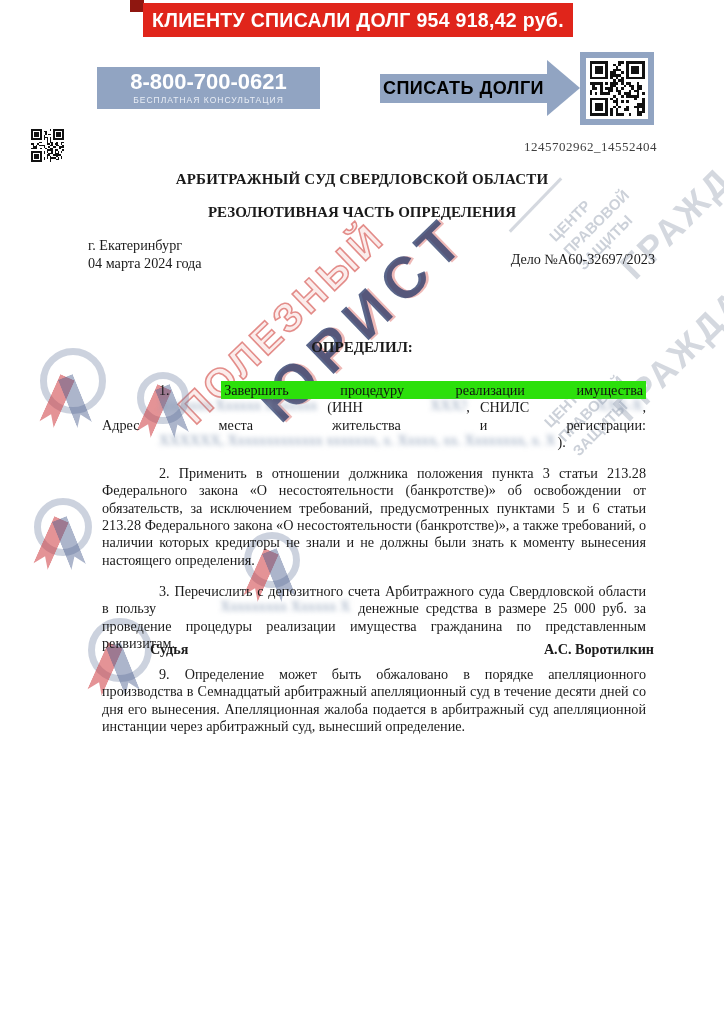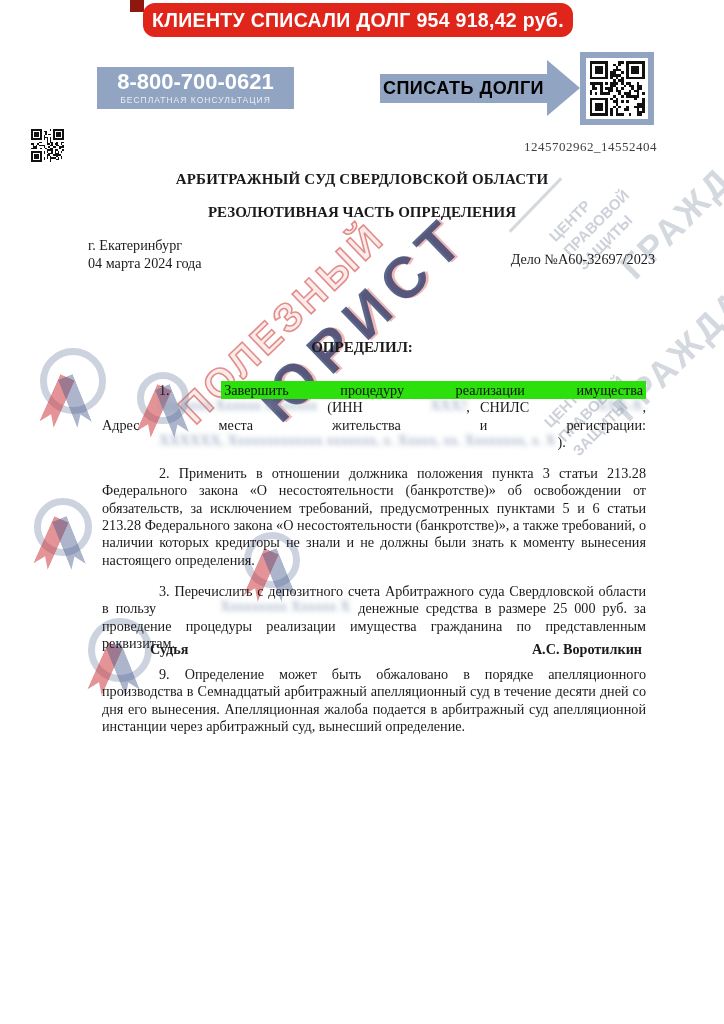--- a/index.html
+++ b/index.html
@@ -31,22 +31,22 @@
   .wm-logo::before { left:2px;  background:rgba(206,59,64,0.55);  transform:rotate(24deg);
                      clip-path:polygon(0 0,100% 0,100% 100%,50% 78%,0 100%); }
   .wm-logo::after  { left:20px; background:rgba(70,90,140,0.45); transform:rotate(-22deg);
                      clip-path:polygon(0 0,100% 0,100% 100%,50% 78%,0 100%); }
 
   
   .promo { position:absolute; z-index:3; font-family:"Liberation Sans", sans-serif; }
   .banner-fold { left:130px; top:0; width:14px; height:12px; background:#8f1710; }
   .banner { left:143px; top:3px; width:430px; height:34px; background:#e0251b;
             color:#ffffff; font-weight:bold; font-size:19.5px; text-align:center;
-            line-height:34px; letter-spacing:0.3px;border-radius:12px; }
-  .phone-btn { left:97px; top:67px; width:197px; height:42px; background:#91a4c2;
+            line-height:34px; letter-spacing:0.3px; }
+  .phone-btn { left:97px; top:67px; width:223px; height:42px; background:#91a4c2;
                color:#ffffff; text-align:center; cursor:pointer; }
   .phone-number { font-size:22px; font-weight:bold; line-height:26px; margin-top:2px; }
   .phone-sub { font-size:8.5px; letter-spacing:1px; line-height:10px; color:#e8edf5; }
   .cta-body { left:380px; top:74px; width:167px; height:29px; background:#91a4c2;
               color:#000000; font-weight:bold; font-size:18px; text-align:center;
               line-height:29px; letter-spacing:0.5px; cursor:pointer; }
   .cta-head { left:547px; top:60px; width:0; height:0;
               border-top:28px solid transparent; border-bottom:28px solid transparent;
               border-left:33px solid #91a4c2; }
   .qr-right { left:580px; top:52px; width:74px; height:73px; background:#91a4c2; padding:6px; }
@@ -70,21 +70,21 @@
   .doc-body { left:88px; top:368px; width:572px; font-size:14.2px; line-height:17.3px; }
   .doc-body p { text-align:justify; text-indent:57px; margin:14px; }
   mark.hl { background:#2ce00b; color:#101010; padding:1px 3px; }
   .rx { display:inline-block; overflow:hidden; white-space:nowrap;
         filter:blur(2.6px); color:#8799b3; height:13px; line-height:13px;
         vertical-align:baseline; }
   .w215{width:215px} .w93{width:93px} .w103{width:103px} .w452{width:452px} .w188{width:188px}
   .sign-row { left:88px; top:641px; width:572px; display:flex;
               justify-content:space-between; font-weight:bold; font-size:14.2px; }
   .sign-judge { margin-left:62px; }
-  .sign-name { margin-right:18px; }
+  .sign-name { margin-right:6px; }
 </style>
 </head>
 <body>
 
 <div class="page">
 
   <div class="wm wm-brand">
     <div class="wm-brand-l1">ПОЛЕЗНЫЙ</div>
     <div class="wm-brand-l2">ЮРИСТ</div>
   </div>

